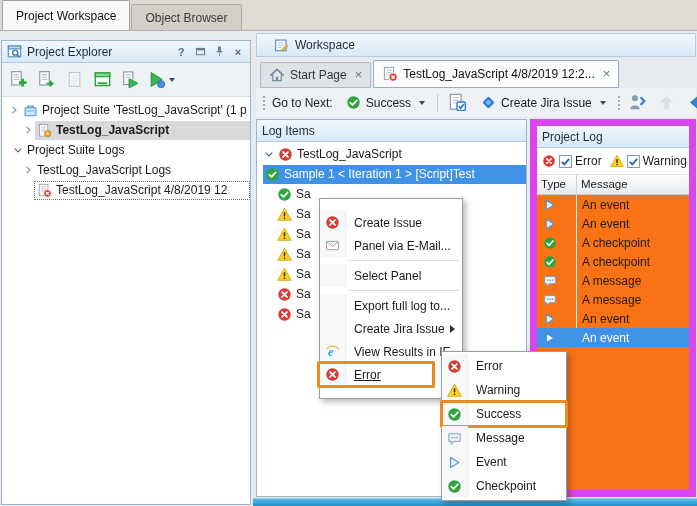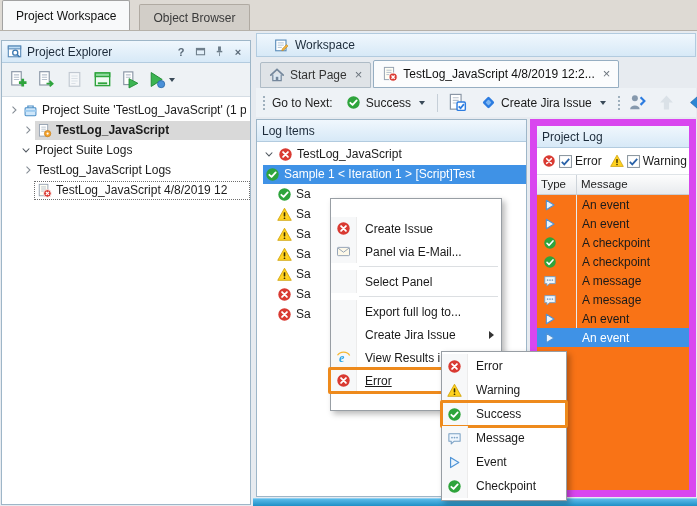--- a/index.html
+++ b/index.html
@@ -4,21 +4,21 @@
 <style>
 *{margin:0;padding:0;box-sizing:border-box}
 html,body{width:697px;height:506px}
 body{font-family:"Liberation Sans","DejaVu Sans",sans-serif;font-size:12px;color:#1b1b1b;background:#e7ebf0;overflow:hidden}
 .app{position:relative;width:697px;height:506px}
 .ic{display:inline-flex;width:15px;height:15px;flex:0 0 auto}
 .ic svg{width:100%;height:100%}
 
 
 .top-strip{position:absolute;left:0;top:0;right:0;height:31px;background:#dedad4;border-bottom:1px solid #b6b1aa;display:flex;align-items:flex-end;padding-left:2px}
-.ttab{height:26px;display:flex;align-items:center;padding:0 13px;margin-right:9px;background:#d2cec8;border:1px solid #b0aaa2;border-bottom:none;border-radius:2px 2px 0 0;color:#3a3a3a;cursor:default}
+.ttab{height:26px;display:flex;align-items:center;padding:0 13px;margin-right:1px;background:#d2cec8;border:1px solid #b0aaa2;border-bottom:none;border-radius:2px 2px 0 0;color:#3a3a3a;cursor:default}
 .ttab.active{height:30px;background:#f8f9fa;border-color:#a2a2a2;color:#111}
 
 
 .panel-header{height:22px;flex:0 0 22px;display:flex;align-items:center;gap:5px;padding:0 5px;background:linear-gradient(#f0f7fd,#d7e9f7);border-bottom:1px solid #b2cbdf;color:#1c2b3a;white-space:nowrap;overflow:hidden}
 .ph-title{flex:0 1 auto;overflow:hidden}
 
 
 .pe-panel{position:absolute;left:1px;top:40px;width:250px;bottom:1px;background:#fff;border:1px solid #9eb6c8;display:flex;flex-direction:column;overflow:hidden}
 .pe-hbtns{margin-left:auto;display:flex;align-items:center;gap:5px}
 .hbtn{width:14px;height:14px;display:flex;align-items:center;justify-content:center;font-size:11px;font-weight:bold;color:#5a6a78}
@@ -73,21 +73,21 @@
 .pl-col.msg{flex:1;border-right:none}
 .pl-rows{flex:1;overflow:hidden}
 .pl-row{height:19px;display:flex;align-items:stretch}
 .pl-cell-type{flex:0 0 40px;display:flex;align-items:center;padding-left:6px;border-right:1px solid #e8ecef}
 .pl-cell-type .ic{width:14px;height:14px}
 .pl-cell-msg{flex:1;display:flex;align-items:center;padding-left:5px;font-size:12px;white-space:nowrap;overflow:hidden}
 .pl-row.sel{background:#3f92e6;color:#fff}
 .pl-row.sel .pl-cell-type{border-right-color:#3f92e6}
 
 
-.ctx{position:absolute;left:330px;top:198px;width:172px;background:#fff;border:1px solid #989ea4;box-shadow:3px 3px 6px rgba(0,0,0,.28);z-index:40;padding:18px 0}
+.ctx{position:absolute;left:319px;top:198px;width:144px;background:#fff;border:1px solid #989ea4;box-shadow:3px 3px 6px rgba(0,0,0,.28);z-index:40;padding:12px 0}
 .sub{position:absolute;left:441px;top:351px;width:126px;background:#fff;border:1px solid #989ea4;box-shadow:3px 3px 6px rgba(0,0,0,.28);z-index:45;padding:2px 0}
 .mitem{height:23px;display:flex;align-items:center;position:relative;white-space:nowrap}
 .sub .mitem{height:24px}
 .mgutter{width:26px;flex:0 0 26px;align-self:stretch;display:flex;align-items:center;justify-content:center;background:#f7f8f9;border-right:1px solid #ececec}
 .mlabel{padding-left:8px;color:#1a1a1a;overflow:hidden}
 .und{text-decoration:underline}
 .msep{height:1px;background:#dcdfe2;margin:3px 3px 3px 28px}
 .subarrow{margin-left:auto;margin-right:7px;width:0;height:0;border-top:4px solid transparent;border-bottom:4px solid transparent;border-left:5px solid #333}
 .callout-a::after{content:'';position:absolute;left:-3px;top:-2px;bottom:-2px;width:112px;border:3px solid #ee8a1c;border-radius:2px;pointer-events:none}
 .callout-b::after{content:'';position:absolute;inset:-2px;border:3px solid #ee8a1c;border-radius:2px;pointer-events:none}
@@ -222,21 +222,21 @@
               <svg viewBox="0 0 16 16">
                 <rect x="2.6" y="1.6" width="8.8" height="12.4" fill="#fff" stroke="#97a3b2" stroke-width="1"></rect>
                 <path d="M4.6 4.4h4.8M4.6 6.6h4.8M4.6 8.8h4.8" stroke="#b6c0cc" stroke-width="1"></path>
                 <circle cx="11.3" cy="11.3" r="3.4" fill="#f2a12c" stroke="#c77c12" stroke-width="0.7"></circle>
                 <circle cx="11.3" cy="11.3" r="1.2" fill="#fff"></circle>
               </svg>
             </span>
             <span class="tlabel bold">TestLog_JavaScript</span>
           </span>
         </div>
-        <div class="trow" style="padding-left: 16px;">
+        <div class="trow" style="padding-left: 8px;">
           <span class="exp">
             <svg viewBox="0 0 16 16">
               <path d="M3.6 6L8 10.6 12.4 6" fill="none" stroke="#4e565e" stroke-width="1.4"></path>
             </svg>
           </span>
           <span class="tcontent">
             <span class="tlabel">Project Suite Logs</span>
           </span>
         </div>
         <div class="trow" style="padding-left: 18px;">

